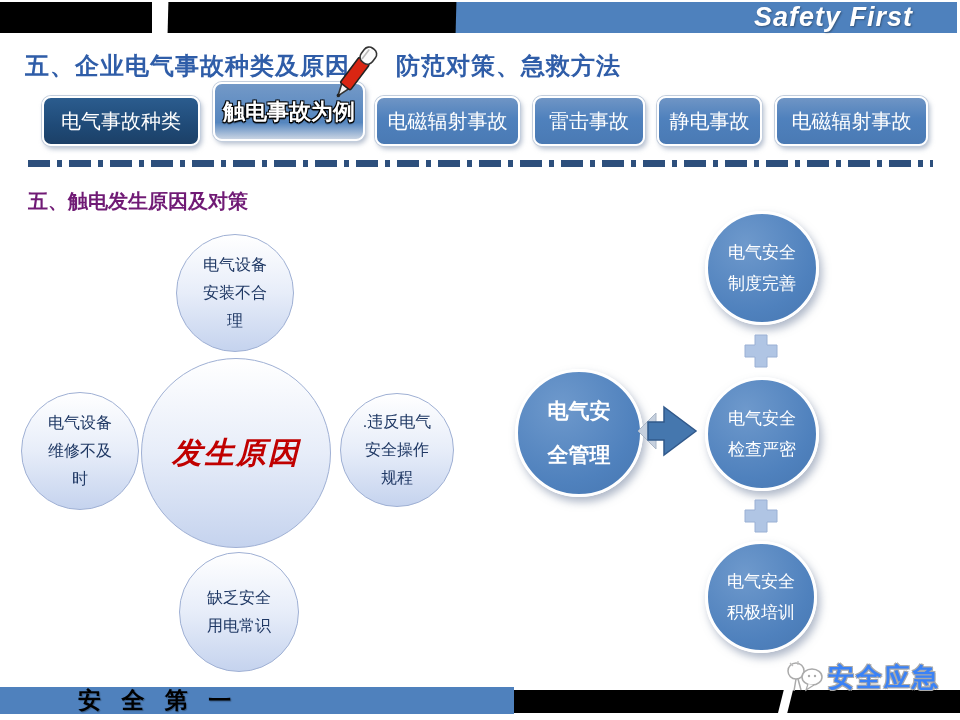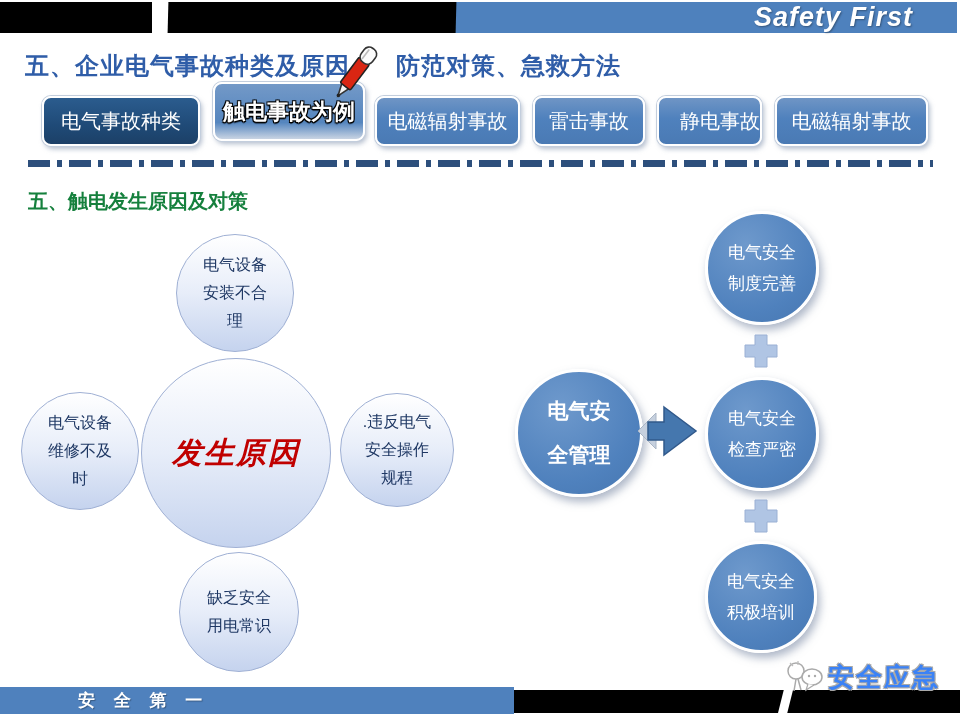--- a/index.html
+++ b/index.html
@@ -35,29 +35,29 @@
   .tab--dark{background:linear-gradient(180deg,#2b5c8e 0%,#1f4a77 60%,#1c4067 100%);}
   .tab--hi{
     top:82px;height:59px;font-size:22px;font-weight:bold;
     background:linear-gradient(180deg,#7399c7 0%,#5586bf 70%,#c9d4e3 100%);
     text-shadow:-1px -1px 0 #000,1px -1px 0 #000,-1px 1px 0 #000,1px 1px 0 #000,0 2px 1px rgba(0,0,0,.6);
   }
   .tab1{left:42px;width:158px;}
   .tab2{left:213px;width:152px;}
   .tab3{left:375px;width:145px;}
   .tab4{left:533px;width:112px;}
-  .tab5{left:657px;width:105px;justify-content:flex-end;}
+  .tab5{left:657px;width:105px;}
   .tab6{left:775px;width:153px;}
   
   .dash-line{
     position:absolute;left:28px;top:160px;width:905px;height:7px;
     background:repeating-linear-gradient(90deg,#2d4f7c 0 22px,transparent 22px 29px,#2d4f7c 29px 34px,transparent 34px 41px);
   }
   
-  .section-title{position:absolute;left:28px;top:188px;font-size:20px;font-weight:bold;color:#15803d;}
+  .section-title{position:absolute;left:28px;top:188px;font-size:20px;font-weight:bold;color:#701a75;}
   
   .circle{
     position:absolute;border-radius:50%;
     background:linear-gradient(180deg,#ffffff 0%,#e7edf9 50%,#c5d3ee 100%);
     border:1px solid #9fb0d4;box-sizing:border-box;
     display:flex;align-items:center;justify-content:center;text-align:center;
     color:#1f3864;font-size:16px;line-height:28px;white-space:pre-line;
   }
   .circle--center{font-size:30px;font-weight:bold;color:#c00000;letter-spacing:2px;font-style:italic;}
   .c-top{left:176px;top:234px;width:118px;height:118px;}
@@ -79,21 +79,21 @@
   .b-3{left:705px;top:541px;width:112px;height:112px;}
   .plus{position:absolute;width:40px;height:40px;}
   .plus-1{left:741px;top:331px;}
   .plus-2{left:741px;top:496px;}
   .arrow{position:absolute;left:634px;top:404px;width:66px;height:56px;}
   
   .footer-blue{
     position:absolute;left:0;top:687px;width:514px;height:27px;background:#4f81bd;
     display:flex;align-items:center;box-sizing:border-box;padding-left:78px;
   }
-  .footer-blue span{color:#ffffff;font-size:17px;font-weight:bold;letter-spacing:7px;text-shadow:1px 1px 1px rgba(0,0,0,.3);}
+  .footer-blue span{color:#000000;font-size:23px;font-weight:bold;letter-spacing:7px;text-shadow:1px 1px 1px rgba(0,0,0,.3);}
   .footer-black{position:absolute;left:514px;top:690px;width:446px;height:23px;background:#000;}
   .footer-slash{position:absolute;left:781px;top:685px;width:9px;height:33px;background:#fff;transform:rotate(14deg);z-index:2;}
   .watermark{position:absolute;left:784px;top:657px;display:flex;align-items:flex-end;z-index:3;}
   .watermark-text{
     font-size:26px;font-weight:bold;color:#3b82f6;letter-spacing:2px;white-space:nowrap;
     text-shadow:-1px -1px 0 #a9a9a9,1px -1px 0 #a9a9a9,-1px 1px 0 #a9a9a9,1px 1px 0 #a9a9a9;
   }
   .mascot{width:42px;height:38px;margin-right:2px;}
 </style>
 </head>

